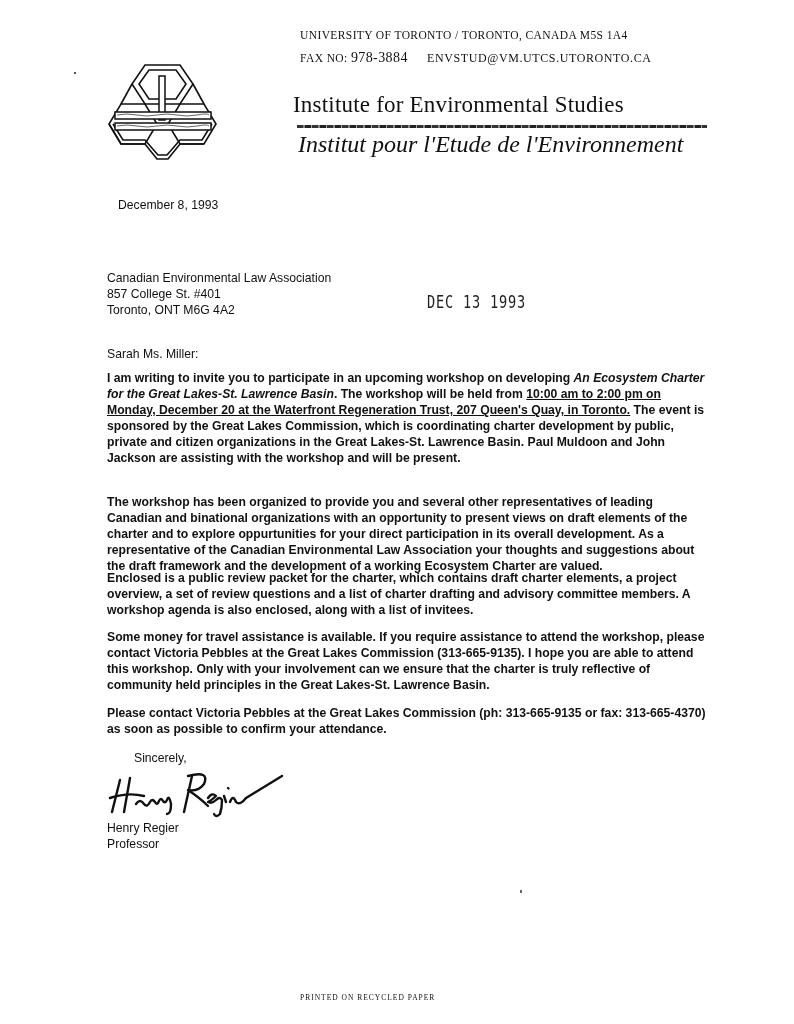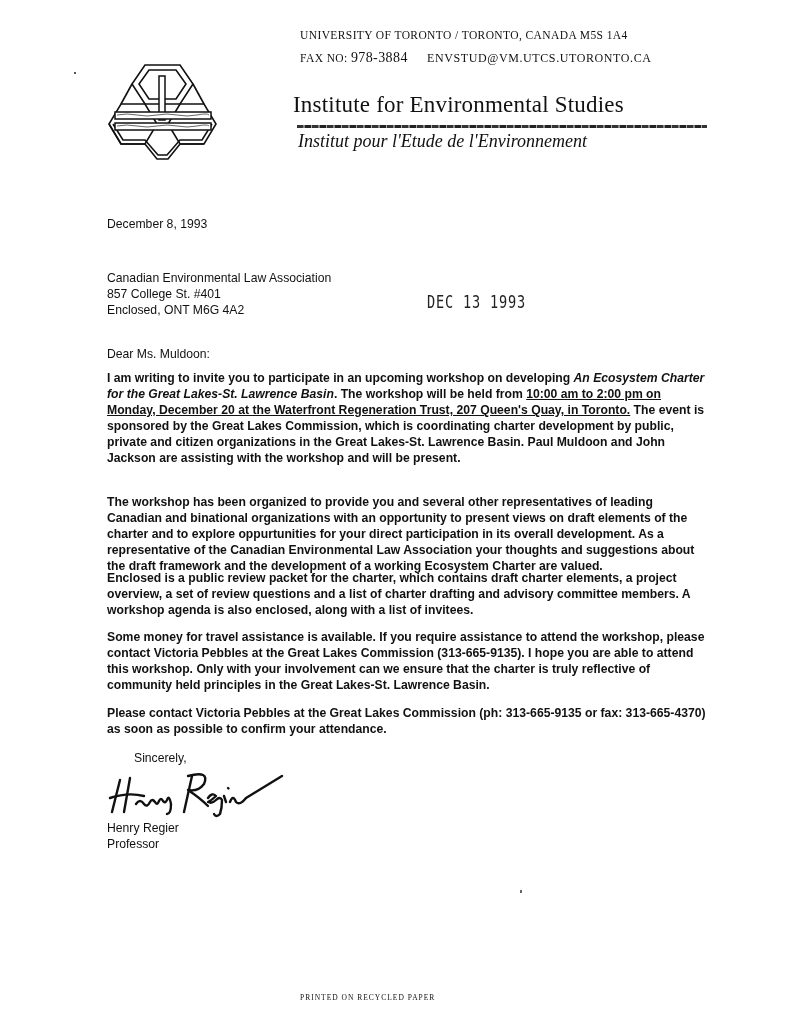--- a/index.html
+++ b/index.html
@@ -7,26 +7,26 @@
   .serif { font-family: "Liberation Serif", "DejaVu Serif", serif; }
   .sans { font-family: "Liberation Sans", "DejaVu Sans", sans-serif; }
   .abs { position:absolute; }
   .addr1 { left:300px; top:29px; font-size:11.5px; letter-spacing:0.4px; font-variant:small-caps; }
   .addr2 { left:300px; top:50px; font-size:11.5px; letter-spacing:0.4px; }
   .addr2 .fax { font-variant:small-caps; }
   .addr2 .num { font-size:14px; }
   .addr2 .email { margin-left:16px; font-size:12px; letter-spacing:0.6px; }
   .inst-en { left:293px; top:92px; font-size:23px; letter-spacing:0.2px; }
   .rule { left:297px; top:125px; width:410px; height:3px; background:repeating-linear-gradient(90deg,#333 0 6px,#888 6px 8px,#222 8px 14px,#aaa 14px 15px); }
-  .inst-fr { left:298px; top:131px; font-size:18px; font-style:italic; }
+  .inst-fr { left:298px; top:131px; font-size:24px; font-style:italic; }
   .logo { left:105px; top:62px; width:115px; height:100px; }
   .stray { left:74px; top:72px; width:2px; height:2px; background:#555; }
 
   .letter { left:107px; font-size:12.2px; line-height:16px; }
-  .date { top:216px; }
+  .date { top:197px;margin-left:11px; }
   .recipient { top:270px; }
   .stamp { left:427px; top:292px; font-family:"DejaVu Sans Mono","Liberation Mono",monospace; font-size:17px; letter-spacing:1px; color:#222; transform:scaleX(0.8); transform-origin:left top; }
   .salutation { top:346px; }
   .body { width:600px;font-weight:bold; }
   .p1 { top:370px; }
   .p2 { top:494px; }
   .p3 { top:570px; }
   .p4 { top:629px; }
   .p5 { top:705px; }
   .body p { margin:0; }
@@ -68,26 +68,26 @@
 </div>
 <div class="abs serif inst-en">Institute for Environmental Studies</div>
 <div class="abs rule"></div>
 <div class="abs serif inst-fr">Institut pour l'Etude de l'Environnement</div>
 
 <div class="abs sans letter date">December 8, 1993</div>
 
 <div class="abs sans letter recipient">
   <div>Canadian Environmental Law Association</div>
   <div>857 College St. #401</div>
-  <div>Enclosed, ONT  M6G 4A2</div>
+  <div>Toronto, ONT  M6G 4A2</div>
 </div>
 
 <div class="abs stamp">DEC 13 1993</div>
 
-<div class="abs sans letter salutation">Dear Ms. Muldoon:</div>
+<div class="abs sans letter salutation">Sarah Ms. Miller:</div>
 
 <div class="abs sans letter body p1">
   <p><span>I am writing to invite you to participate in an upcoming workshop on developing </span><span class="i">An Ecosystem Charter for the Great Lakes-St. Lawrence Basin</span><span>.  The workshop will be held from </span><span class="u">10:00 am to 2:00 pm on Monday, December 20 at  the Waterfront Regeneration Trust, 207 Queen's Quay, in Toronto.</span><span>  The event is sponsored by the Great Lakes Commission, which is coordinating charter development by public, private and citizen organizations in the Great Lakes-St. Lawrence Basin. Paul Muldoon and John Jackson are assisting with the workshop and will be present.</span></p>
 </div>
 
 <div class="abs sans letter body p2">
   <p>The workshop has been organized to provide you and several other representatives of leading Canadian and binational organizations with an opportunity to present views on draft elements of the charter and to explore oppurtunities for your direct participation in its overall development.  As a representative of the Canadian Environmental Law Association your thoughts and suggestions about the draft framework and the development of a working Ecosystem Charter are valued.</p>
 </div>
 
 <div class="abs sans letter body p3">

